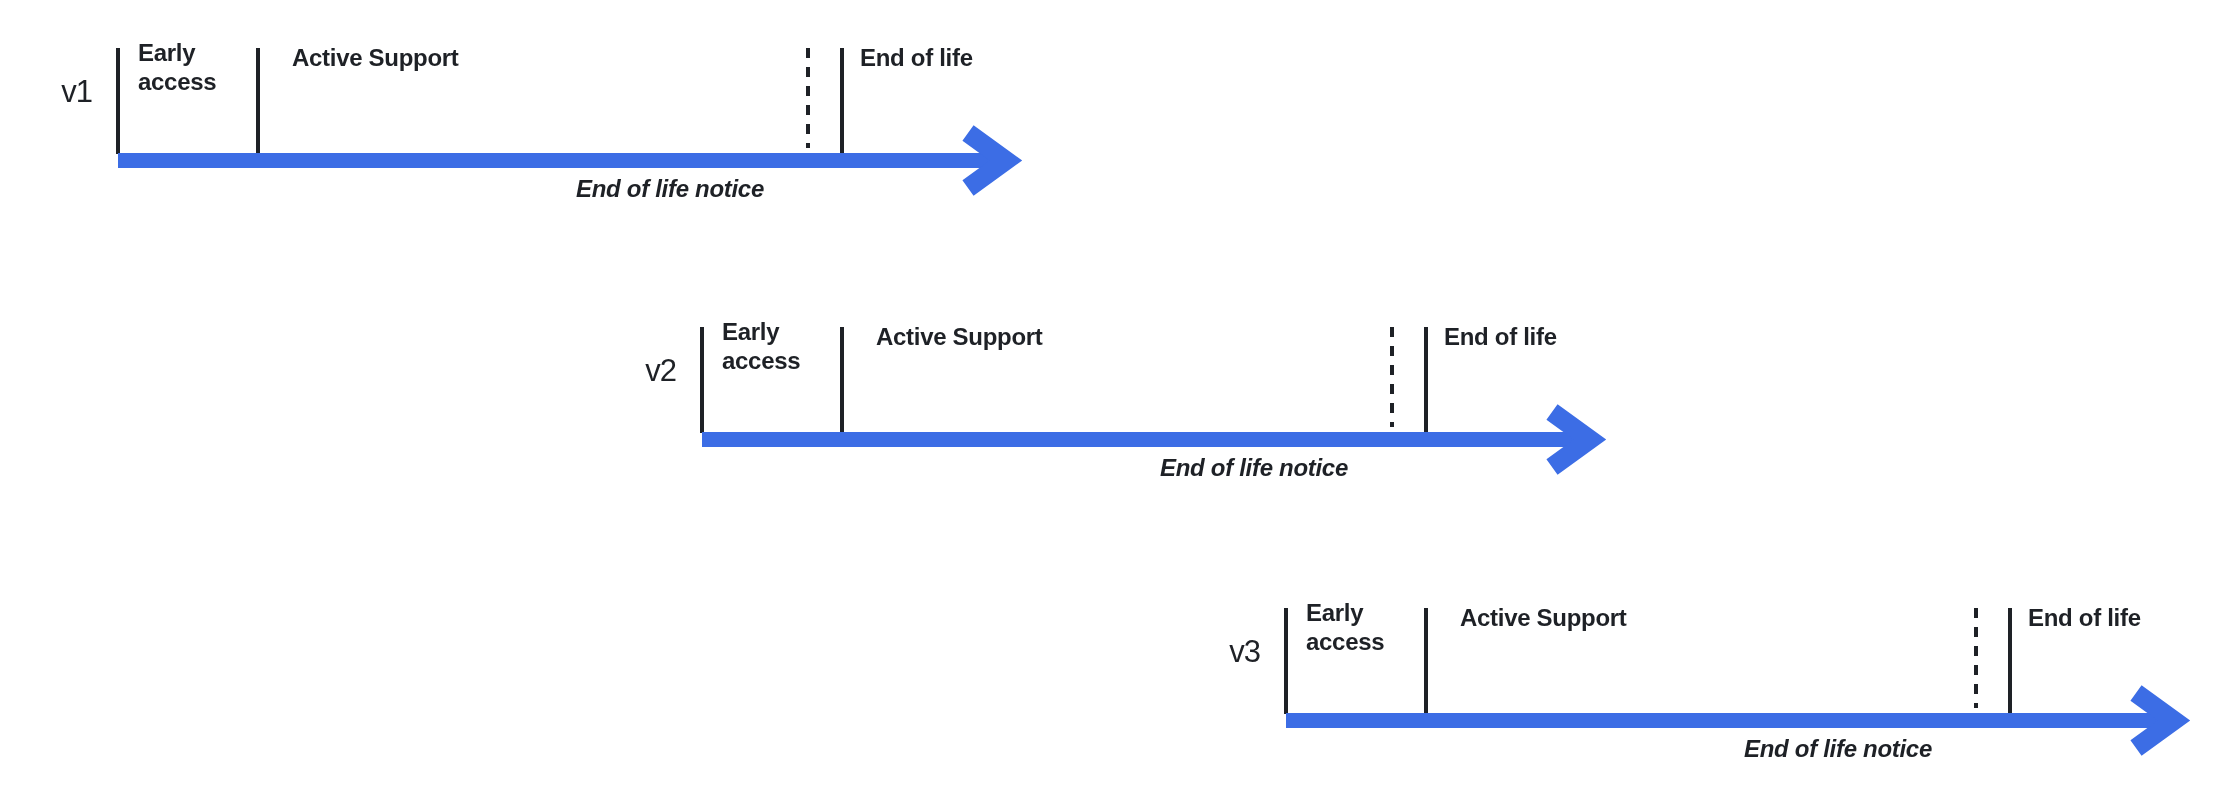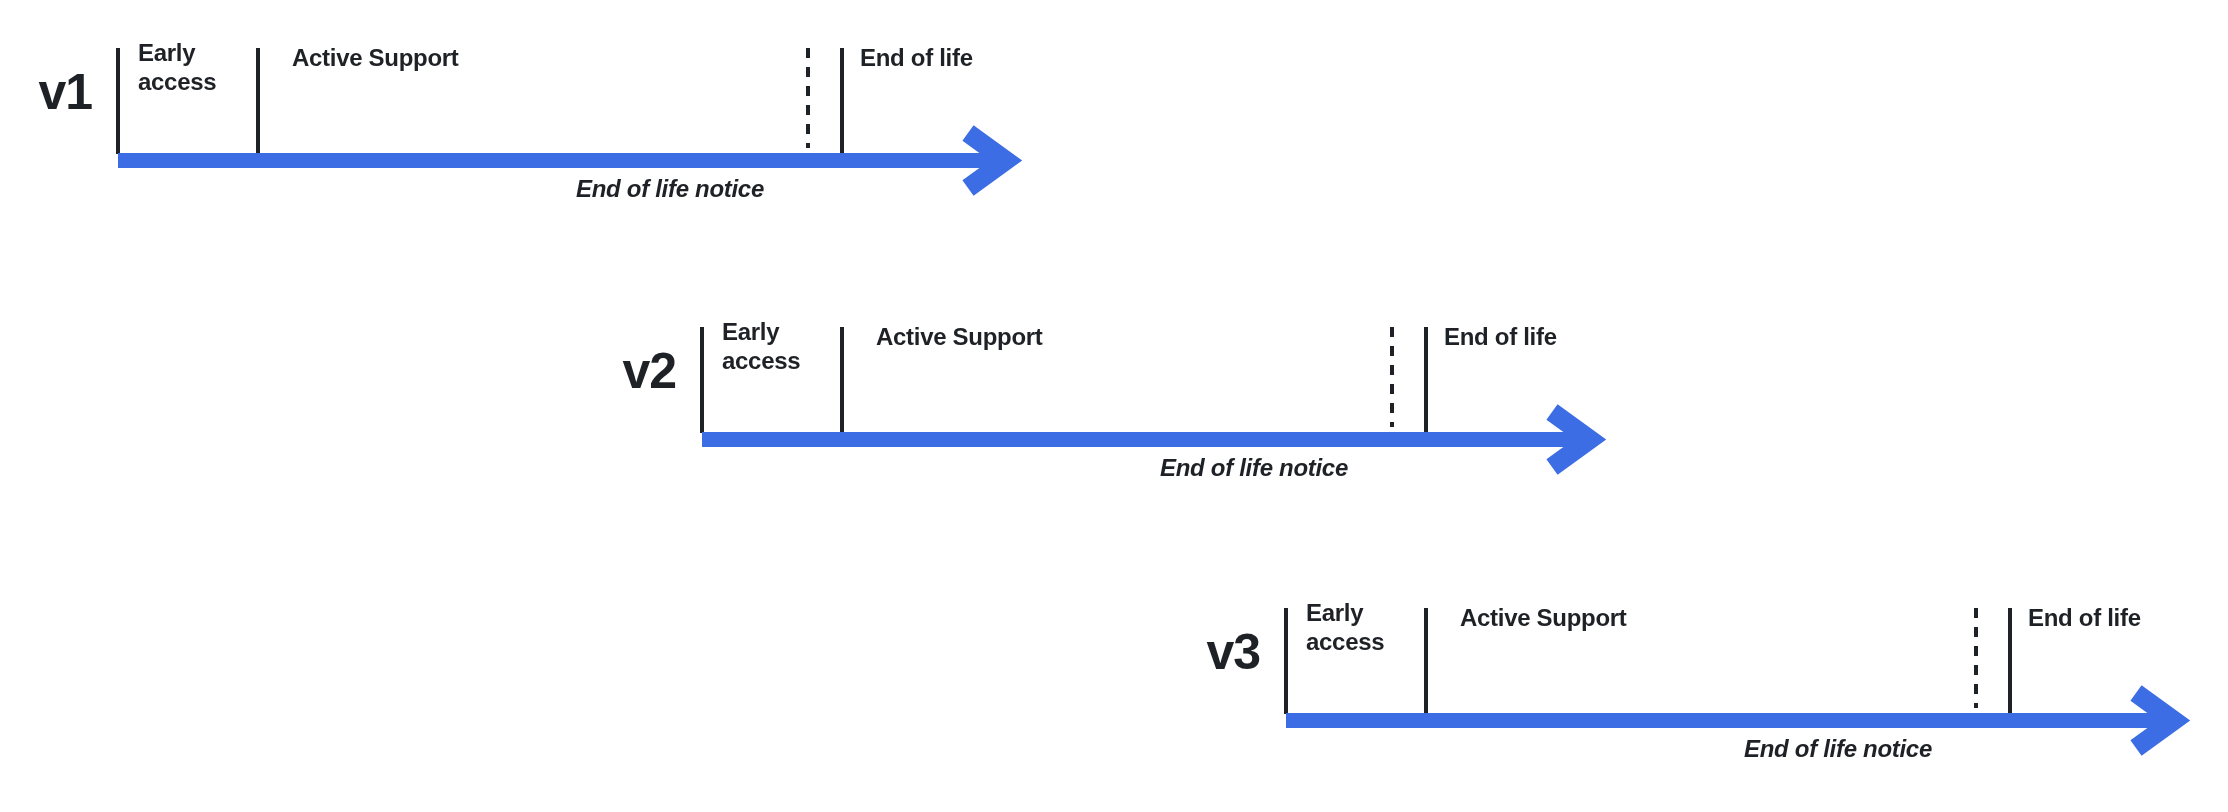--- a/index.html
+++ b/index.html
@@ -13,21 +13,21 @@
   .canvas{position:absolute;inset:0;}
 
   .timeline{position:absolute;width:1120px;height:215px;}
   .tl-0{left:0;top:0;}
   .tl-1{left:584px;top:279px;}
   .tl-2{left:1168px;top:560px;}
 
   .version{
     position:absolute;left:0;top:64px;width:92px;height:56px;
     line-height:56px;text-align:right;
-    font-size:50px;font-weight:700;letter-spacing:-1px;
+    font-size:31px;font-weight:400;letter-spacing:-1px;
     color:var(--ink,#1E2126);
   }
 
   .tick{
     position:absolute;top:48px;width:4px;height:106px;
     background:var(--ink,#1E2126);
   }
   .tick.start{left:116px;}
   .tick.mid{left:256px;}
   .tick.eol{left:840px;}

